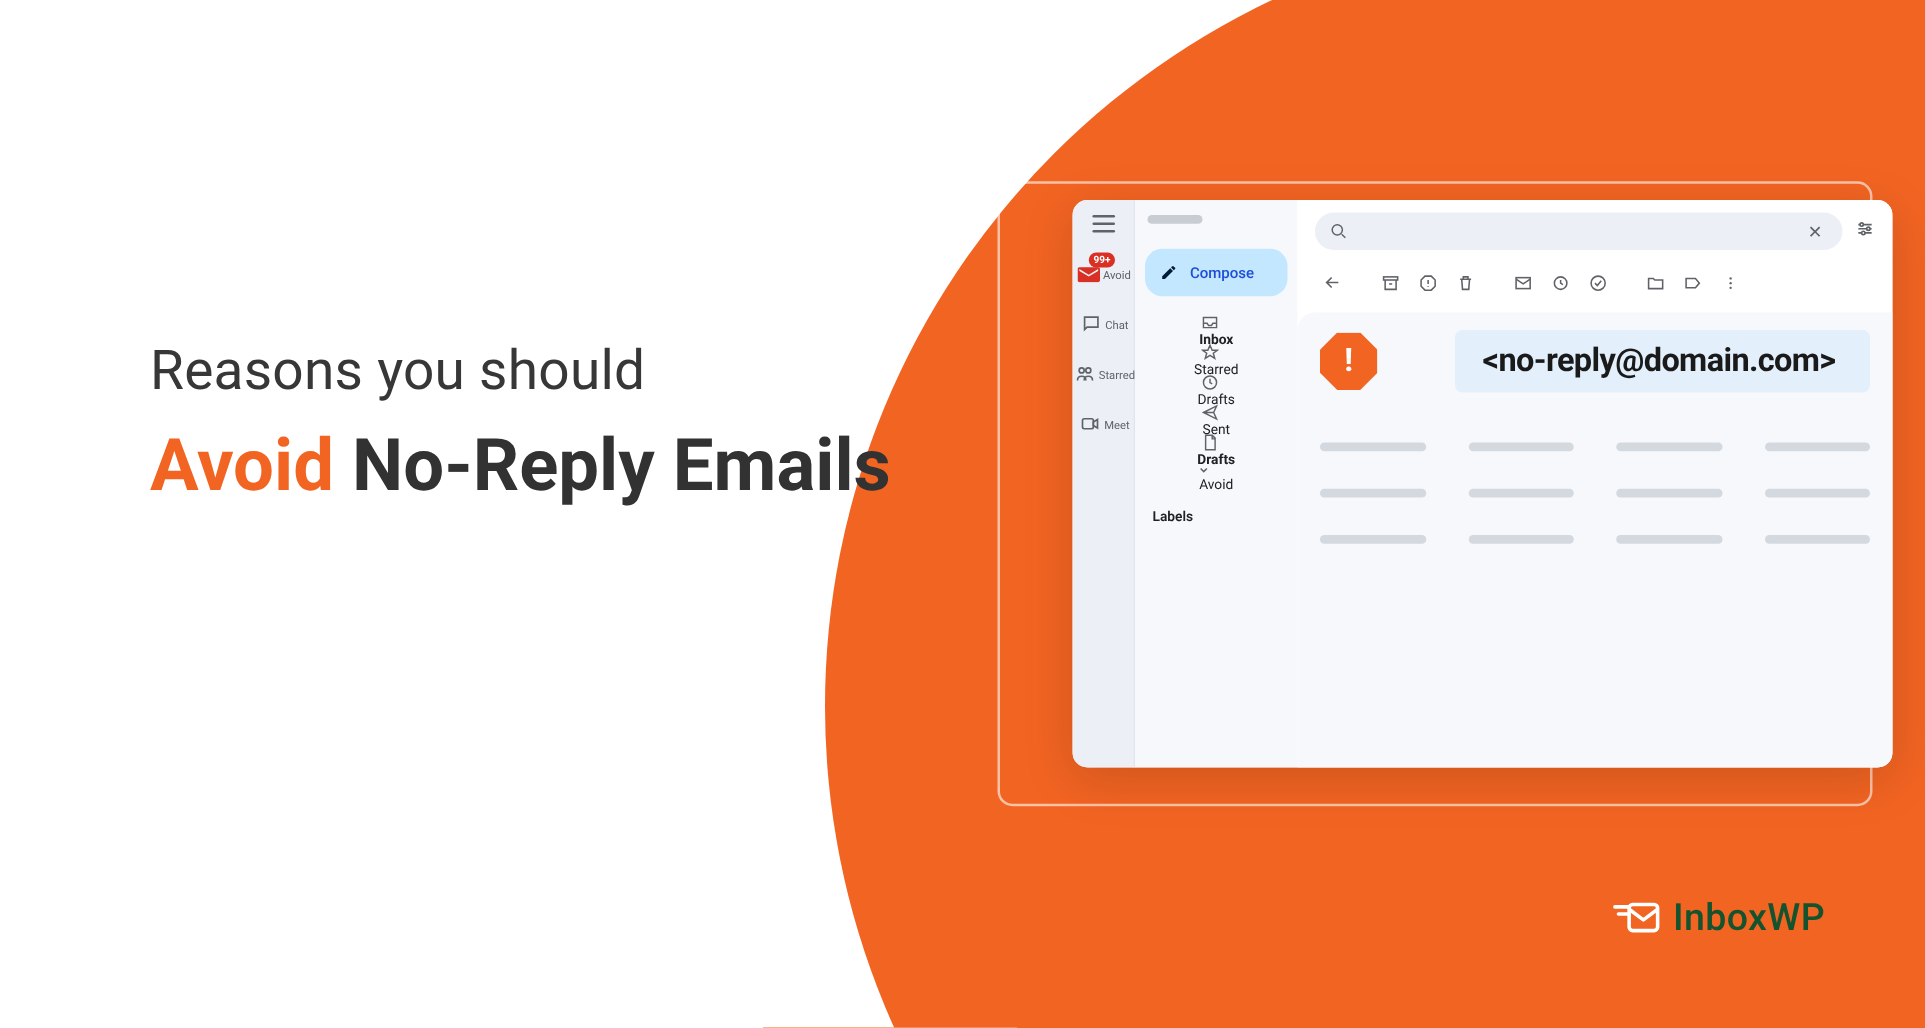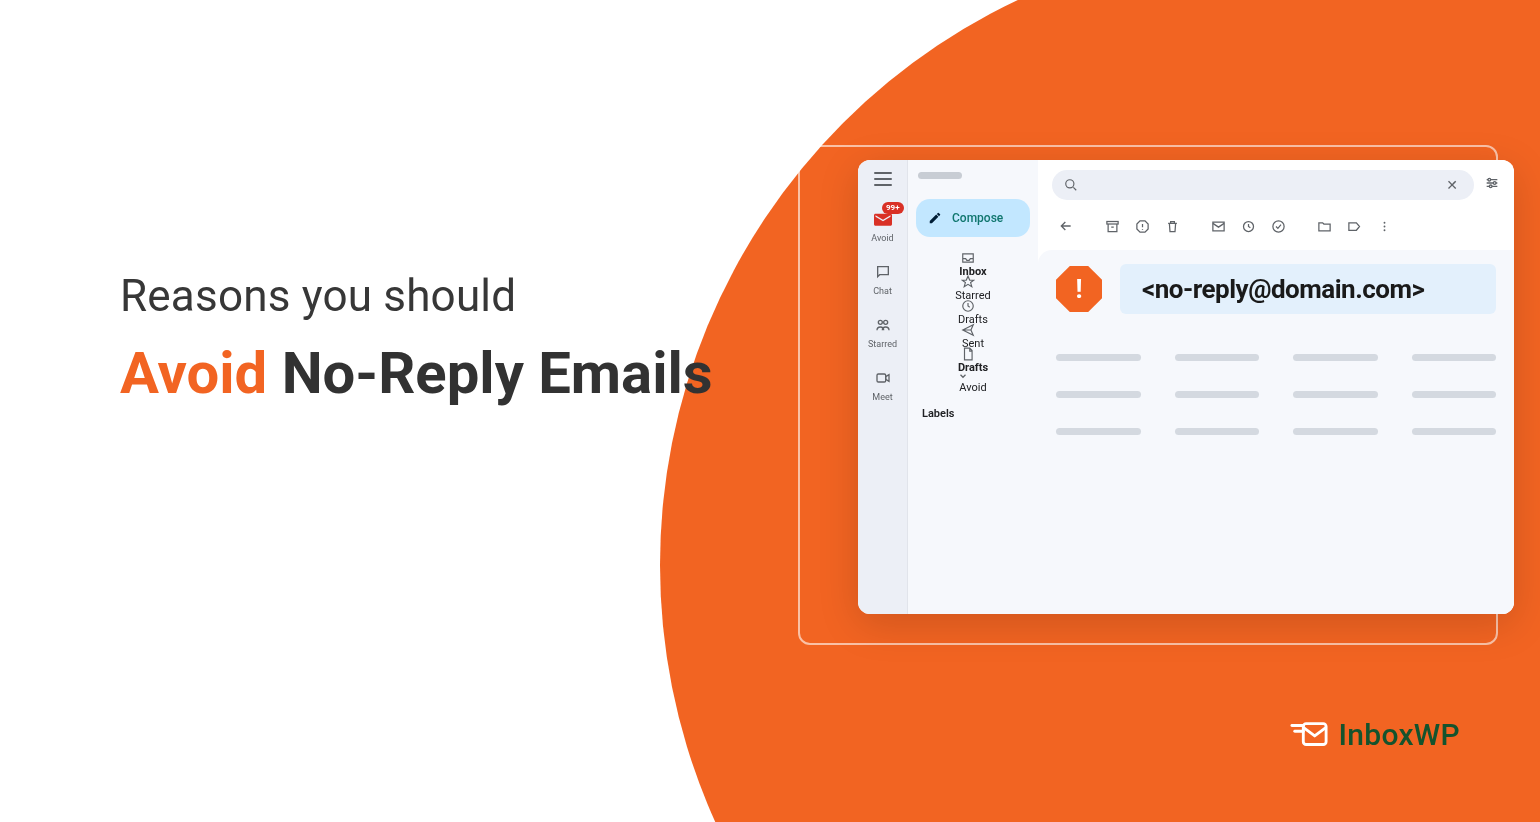--- a/index.html
+++ b/index.html
@@ -85,21 +85,21 @@
   }
   .hamburger {
     width: 18px; height: 14px;
     display: flex; flex-direction: column; justify-content: space-between;
     margin-bottom: 22px;
     cursor: pointer;
   }
   .hamburger span { display:block; height:2px; background:#5f6368; border-radius:1px; }
 
   .app-rail-item {
-    display:flex; flex-direction:column; align-items:center;
+    display:flex; align-items:center;
     margin-bottom: 18px;
     cursor: pointer;
   }
   .app-rail-item .icon-box {
     width: 22px; height: 22px;
     display:flex; align-items:center; justify-content:center;
     color: #5f6368;
     position: relative;
   }
   .app-rail-item .label {
@@ -130,21 +130,21 @@
     width: 44px; height:7px; background:#C8CDD4; border-radius:4px;
     margin: 0 0 20px 2px;
   }
   .compose-btn {
     background:#C2E7FF;
     border-radius: 14px;
     height: 38px;
     display:flex; align-items:center;
     padding: 0 12px;
     font-size: 12px;
-    color:#0f766e;
+    color:#1d4ed8;
     font-weight:500;
     cursor:pointer;
     margin-bottom: 14px;
   }
   .compose-btn svg { margin-right: 10px; }
 
   .nav-list { list-style:none; }
   .nav-item {
     display:flex; align-items:center;
     height: 24px;
@@ -206,20 +206,21 @@
     background:#F6F8FC;
     flex:1;
     padding: 14px 18px;
     border-radius: 14px 0 0 0;
     margin-left: 0;
   }
 
   .sender-row {
     display:flex; align-items:center;
     margin-bottom: 40px;
+    gap: 44px;
   }
   .stop-sign {
     width:46px; height:46px;
     background:#F26422;
     position:relative;
     clip-path: polygon(30% 0%, 70% 0%, 100% 30%, 100% 70%, 70% 100%, 30% 100%, 0% 70%, 0% 30%);
     display:flex; align-items:center; justify-content:center;
     color:#fff; font-weight:700; font-size:26px;
     margin-right: 18px;
     flex-shrink:0;

